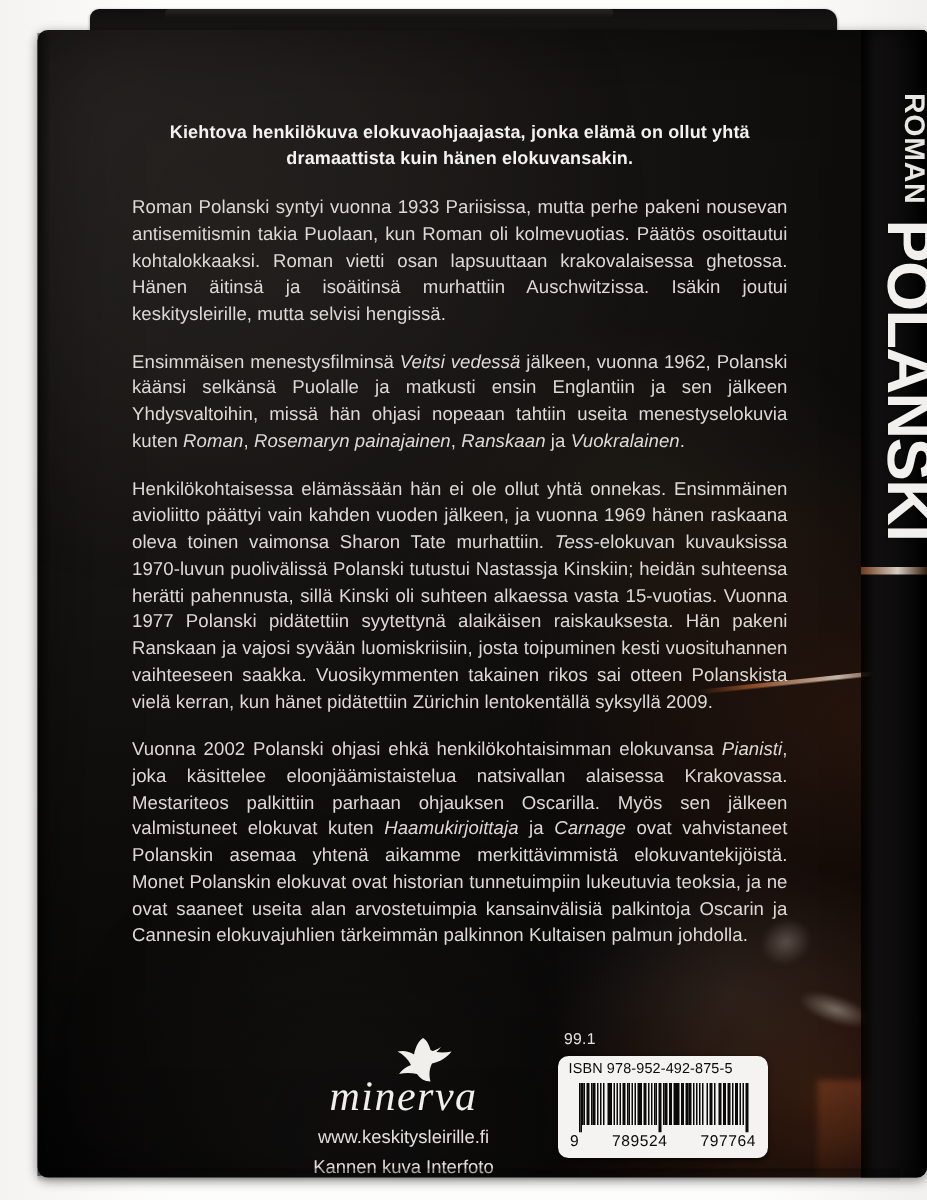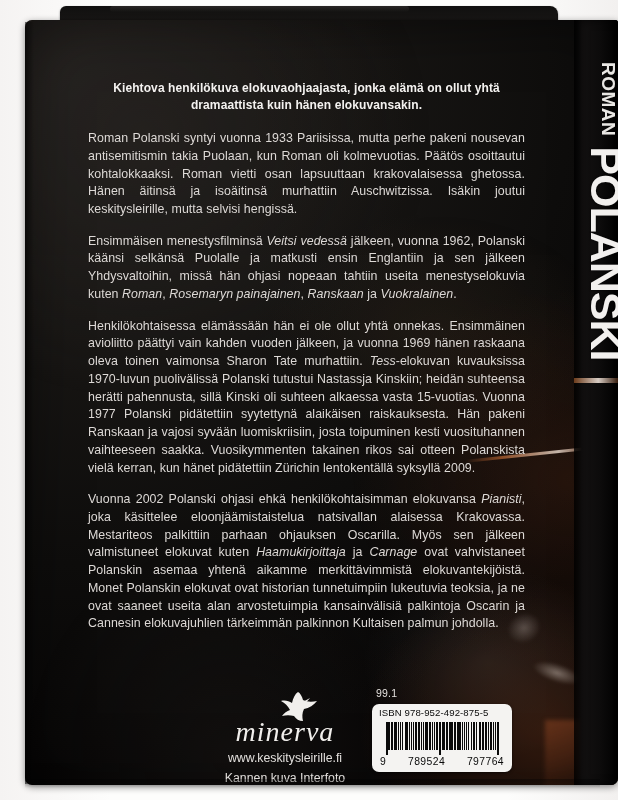--- a/index.html
+++ b/index.html
@@ -192,21 +192,21 @@
     margin: 0 0 14px 0;
     letter-spacing: .05px;
     color: #ddd9d6;
   }
   .para:last-child { margin-bottom: 0; }
   .para i { font-style: italic; }
 
   
   .publisher {
     position: absolute;
-    left: 156px;
+    left: 140px;
     top: 668px;
     width: 208px;
     text-align: center;
     color: #eae7e4;
   }
   .owl-wrap {
     height: 36px;
     position: relative;
   }
   .minerva-word {

